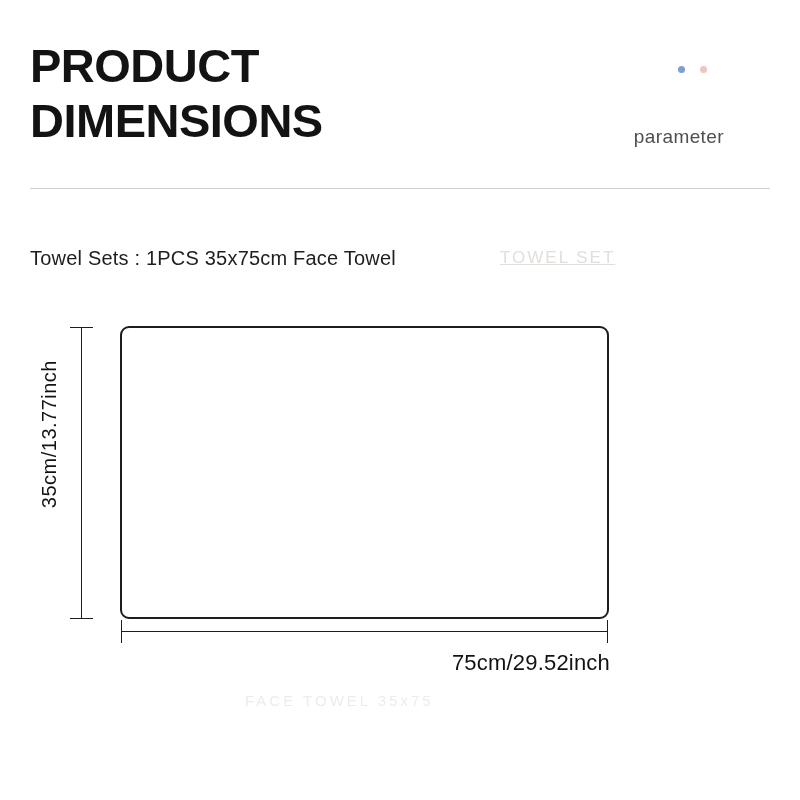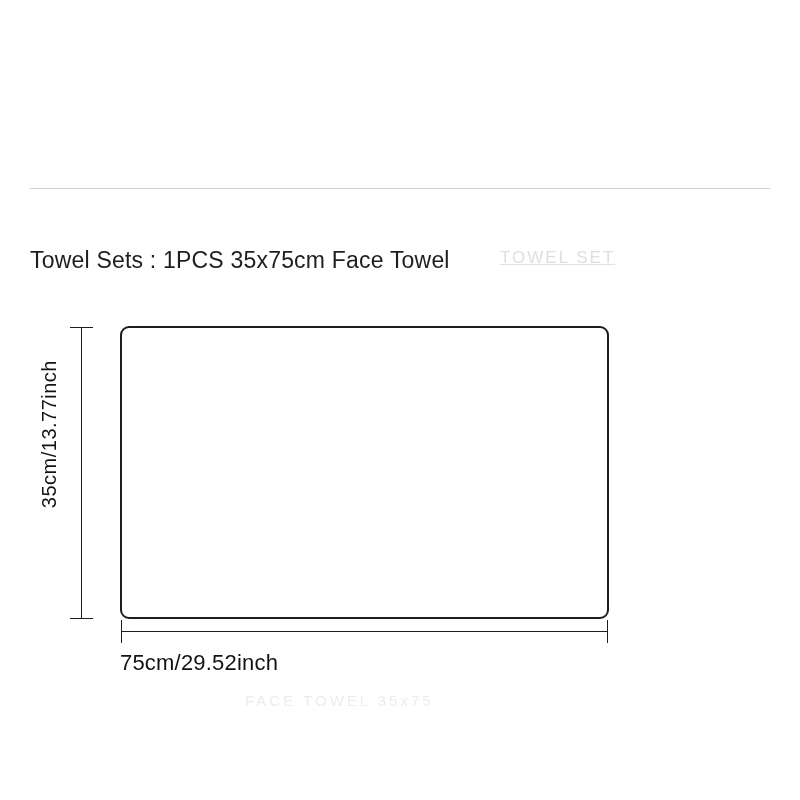--- a/index.html
+++ b/index.html
@@ -78,21 +78,21 @@
     width: 740px;
     height: 1px;
     background: #cfcfcf;
   }
 
   
   .spec-line {
     position: absolute;
     left: 30px;
     top: 247px;
-    font-size: 23px;
+    font-size: 20px;
     color: #1e1e1e;
     letter-spacing: 0.2px;
   }
   .spec-ghost {
     position: absolute;
     left: 500px;
     top: 248px;
     font-size: 17px;
     color: #e2dedc;
     letter-spacing: 2px;
@@ -169,41 +169,54 @@
     height: 23px;
     background: #1d1d1d;
   }
   .h-cap.left { left: 121px; }
   .h-cap.right { left: 607px; }
   .h-label {
     position: absolute;
     left: 120px;
     top: 350px;
     width: 490px;
-    text-align: left;
+    text-align: right;
     font-size: 22px;
     color: #121212;
     letter-spacing: 0.2px;
   }
 
   .ghost-bottom {
     position: absolute;
     left: 245px;
     top: 392px;
     font-size: 15px;
     color: #ececec;
     letter-spacing: 3px;
     user-select: none;
   }
 </style>
 </head>
 <body>
 
 <div class="page">
 
+  <div class="header">
+    <div class="title-block">
+      <div class="title-line">PRODUCT</div>
+      <div class="title-line">DIMENSIONS</div>
+    </div>
+
+    <div class="dots">
+      <span class="dot blue"></span>
+      <span class="dot pink"></span>
+    </div>
+
+    <div class="parameter-label">parameter</div>
+  </div>
 
   <div class="rule"></div>
 
   <div class="spec-line">Towel Sets : 1PCS 35x75cm Face Towel</div>
   <div class="spec-ghost">TOWEL SET</div>
 
   <div class="diagram">
 
     <div class="towel-rect"></div>
 

